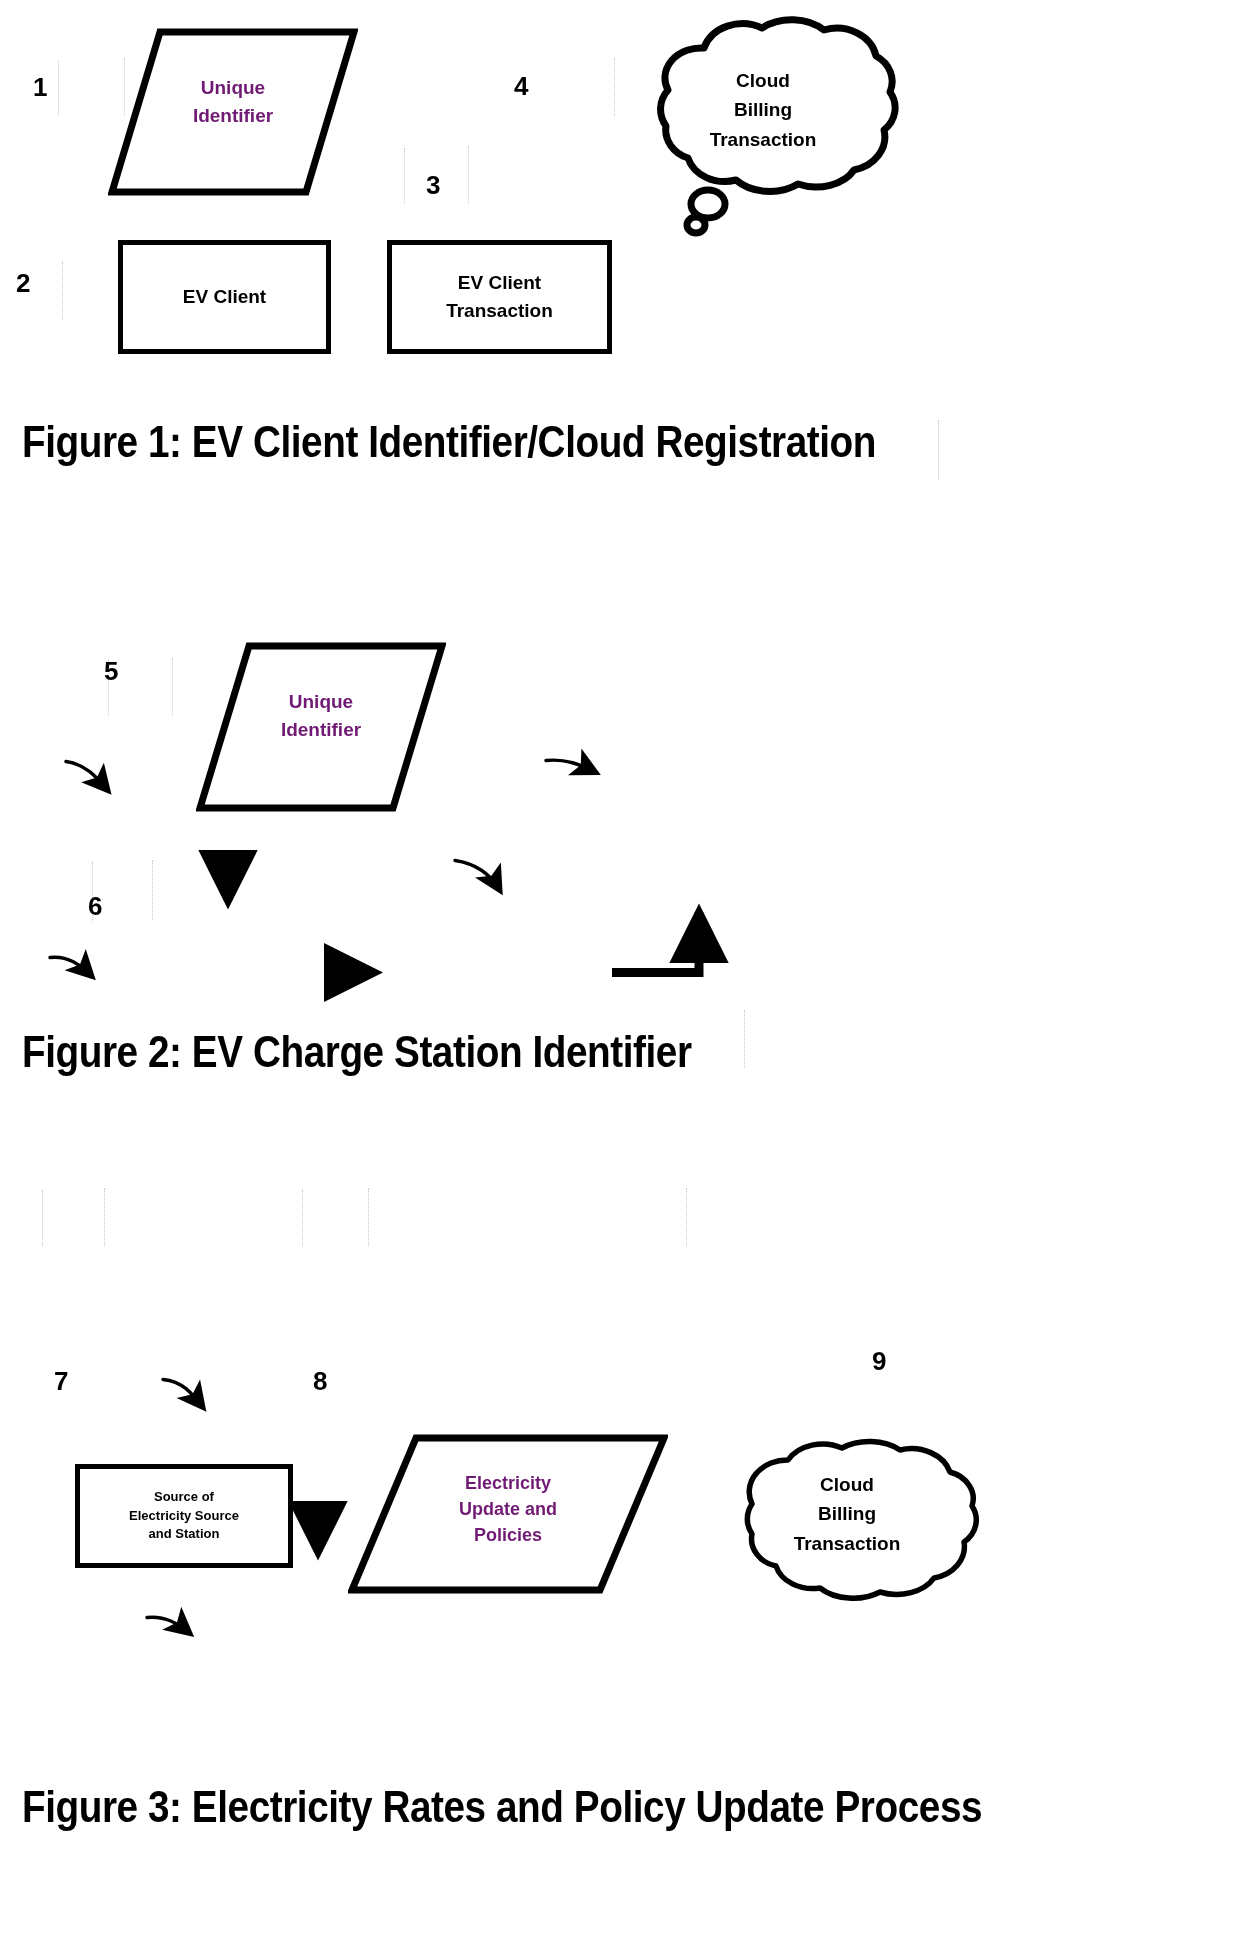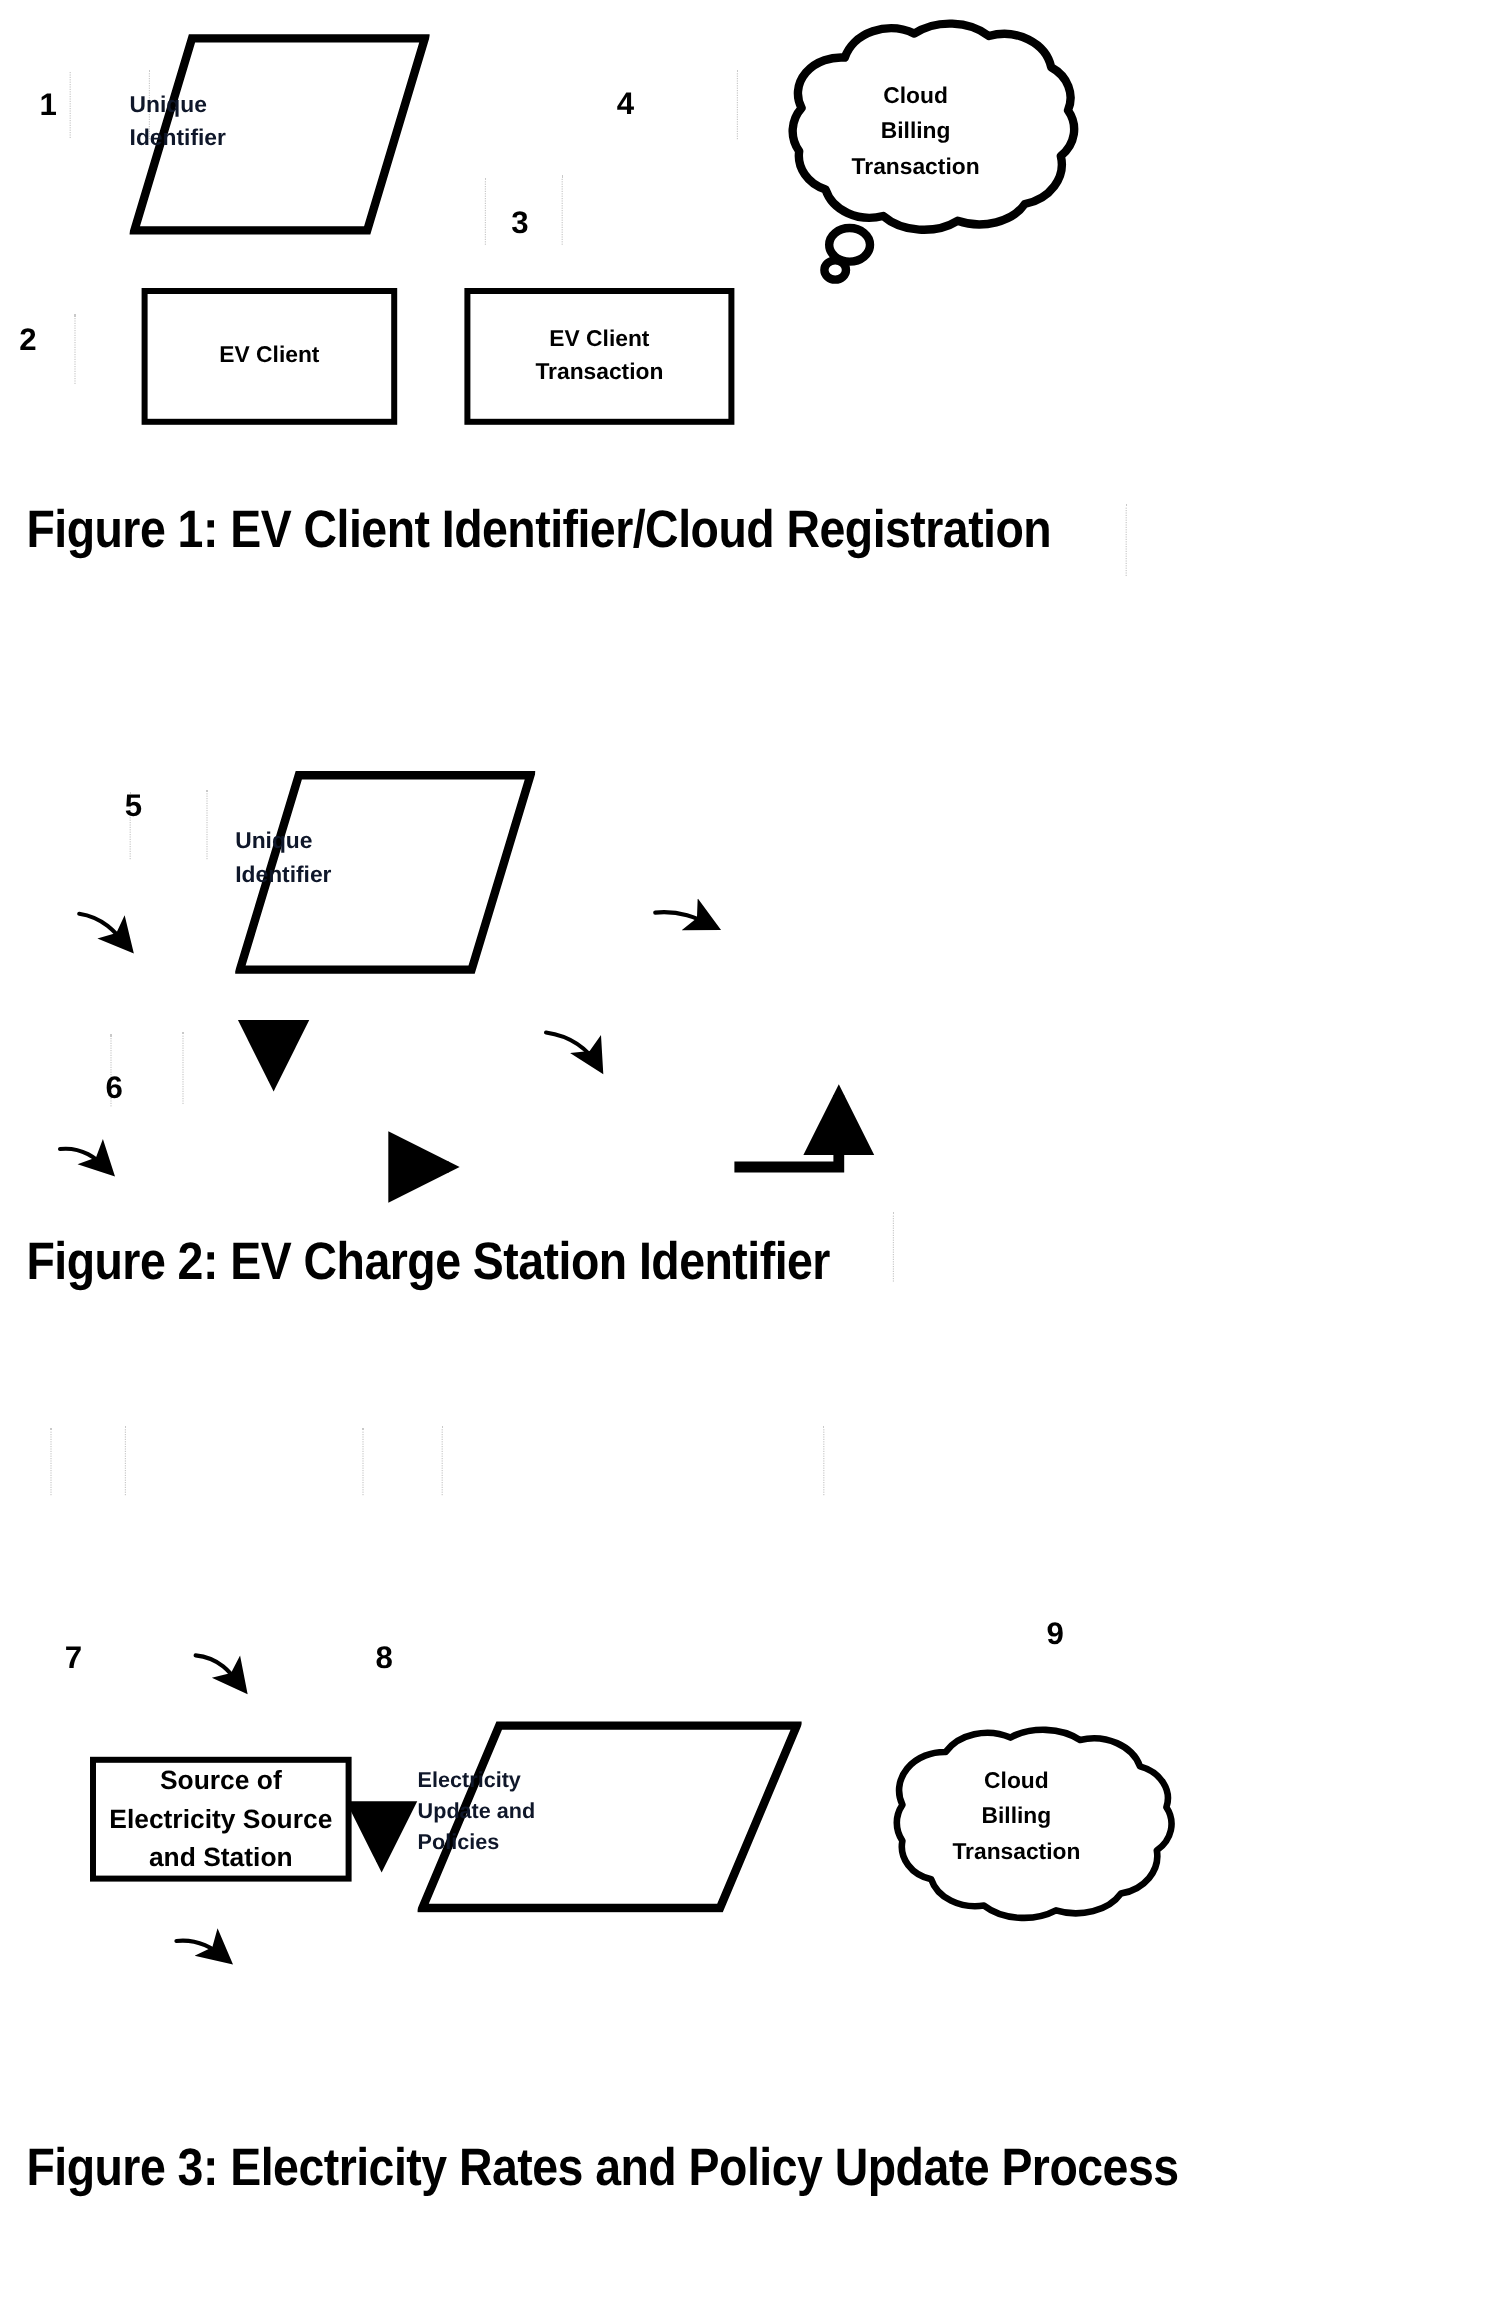--- a/index.html
+++ b/index.html
@@ -59,24 +59,25 @@
     color: #000;
     padding: 0 6px;
   }
 
   
   .para-wrap { position: absolute; }
   .para-wrap svg { display: block; position: absolute; left: 0; top: 0; }
   .para-label {
     position: absolute;
     width: 100%;
+    text-align: center;
     font-size: 19px;
     font-weight: 600;
     line-height: 1.45;
-    color: #0f172a;
+    color: #701a75;
     z-index: 2;
     pointer-events: none;
   }
 
   
   .cloud-wrap { position: absolute; }
   .cloud-wrap svg { display: block; position: absolute; left: 0; top: 0; }
   .cloud-label {
     position: absolute;
     width: 100%;
@@ -261,21 +262,21 @@
 
     <div class="ref-num" style="left:104px; top:68px;">5</div>
     <div class="ref-num" style="left:88px; top:303px;">6</div>
 
     <div class="caption" style="left:22px; top:440px;">Figure 2: EV Charge Station Identifier</div>
   </div>
 
   <div class="abs" style="left:0; top:1150px; width:1240px; height:785px;">
 
     <div class="node-box" style="left:75px; top:314px; width:218px; height:104px;">
-      <div class="node-label" style="font-size:22px;">
+      <div class="node-label" style="font-size:13px;">
         <div>Source of</div>
         <div>Electricity Source</div>
         <div>and  Station</div>
       </div>
     </div>
 
     <div class="para-wrap" style="left:348px; top:284px; width:320px; height:140px;">
       <svg width="320" height="160" viewBox="0 0 320 160" aria-hidden="true">
         <polygon points="68,4 316,4 252,156 4,156" fill="#ffffff" stroke="#000000" stroke-width="7"></polygon>
       </svg>

